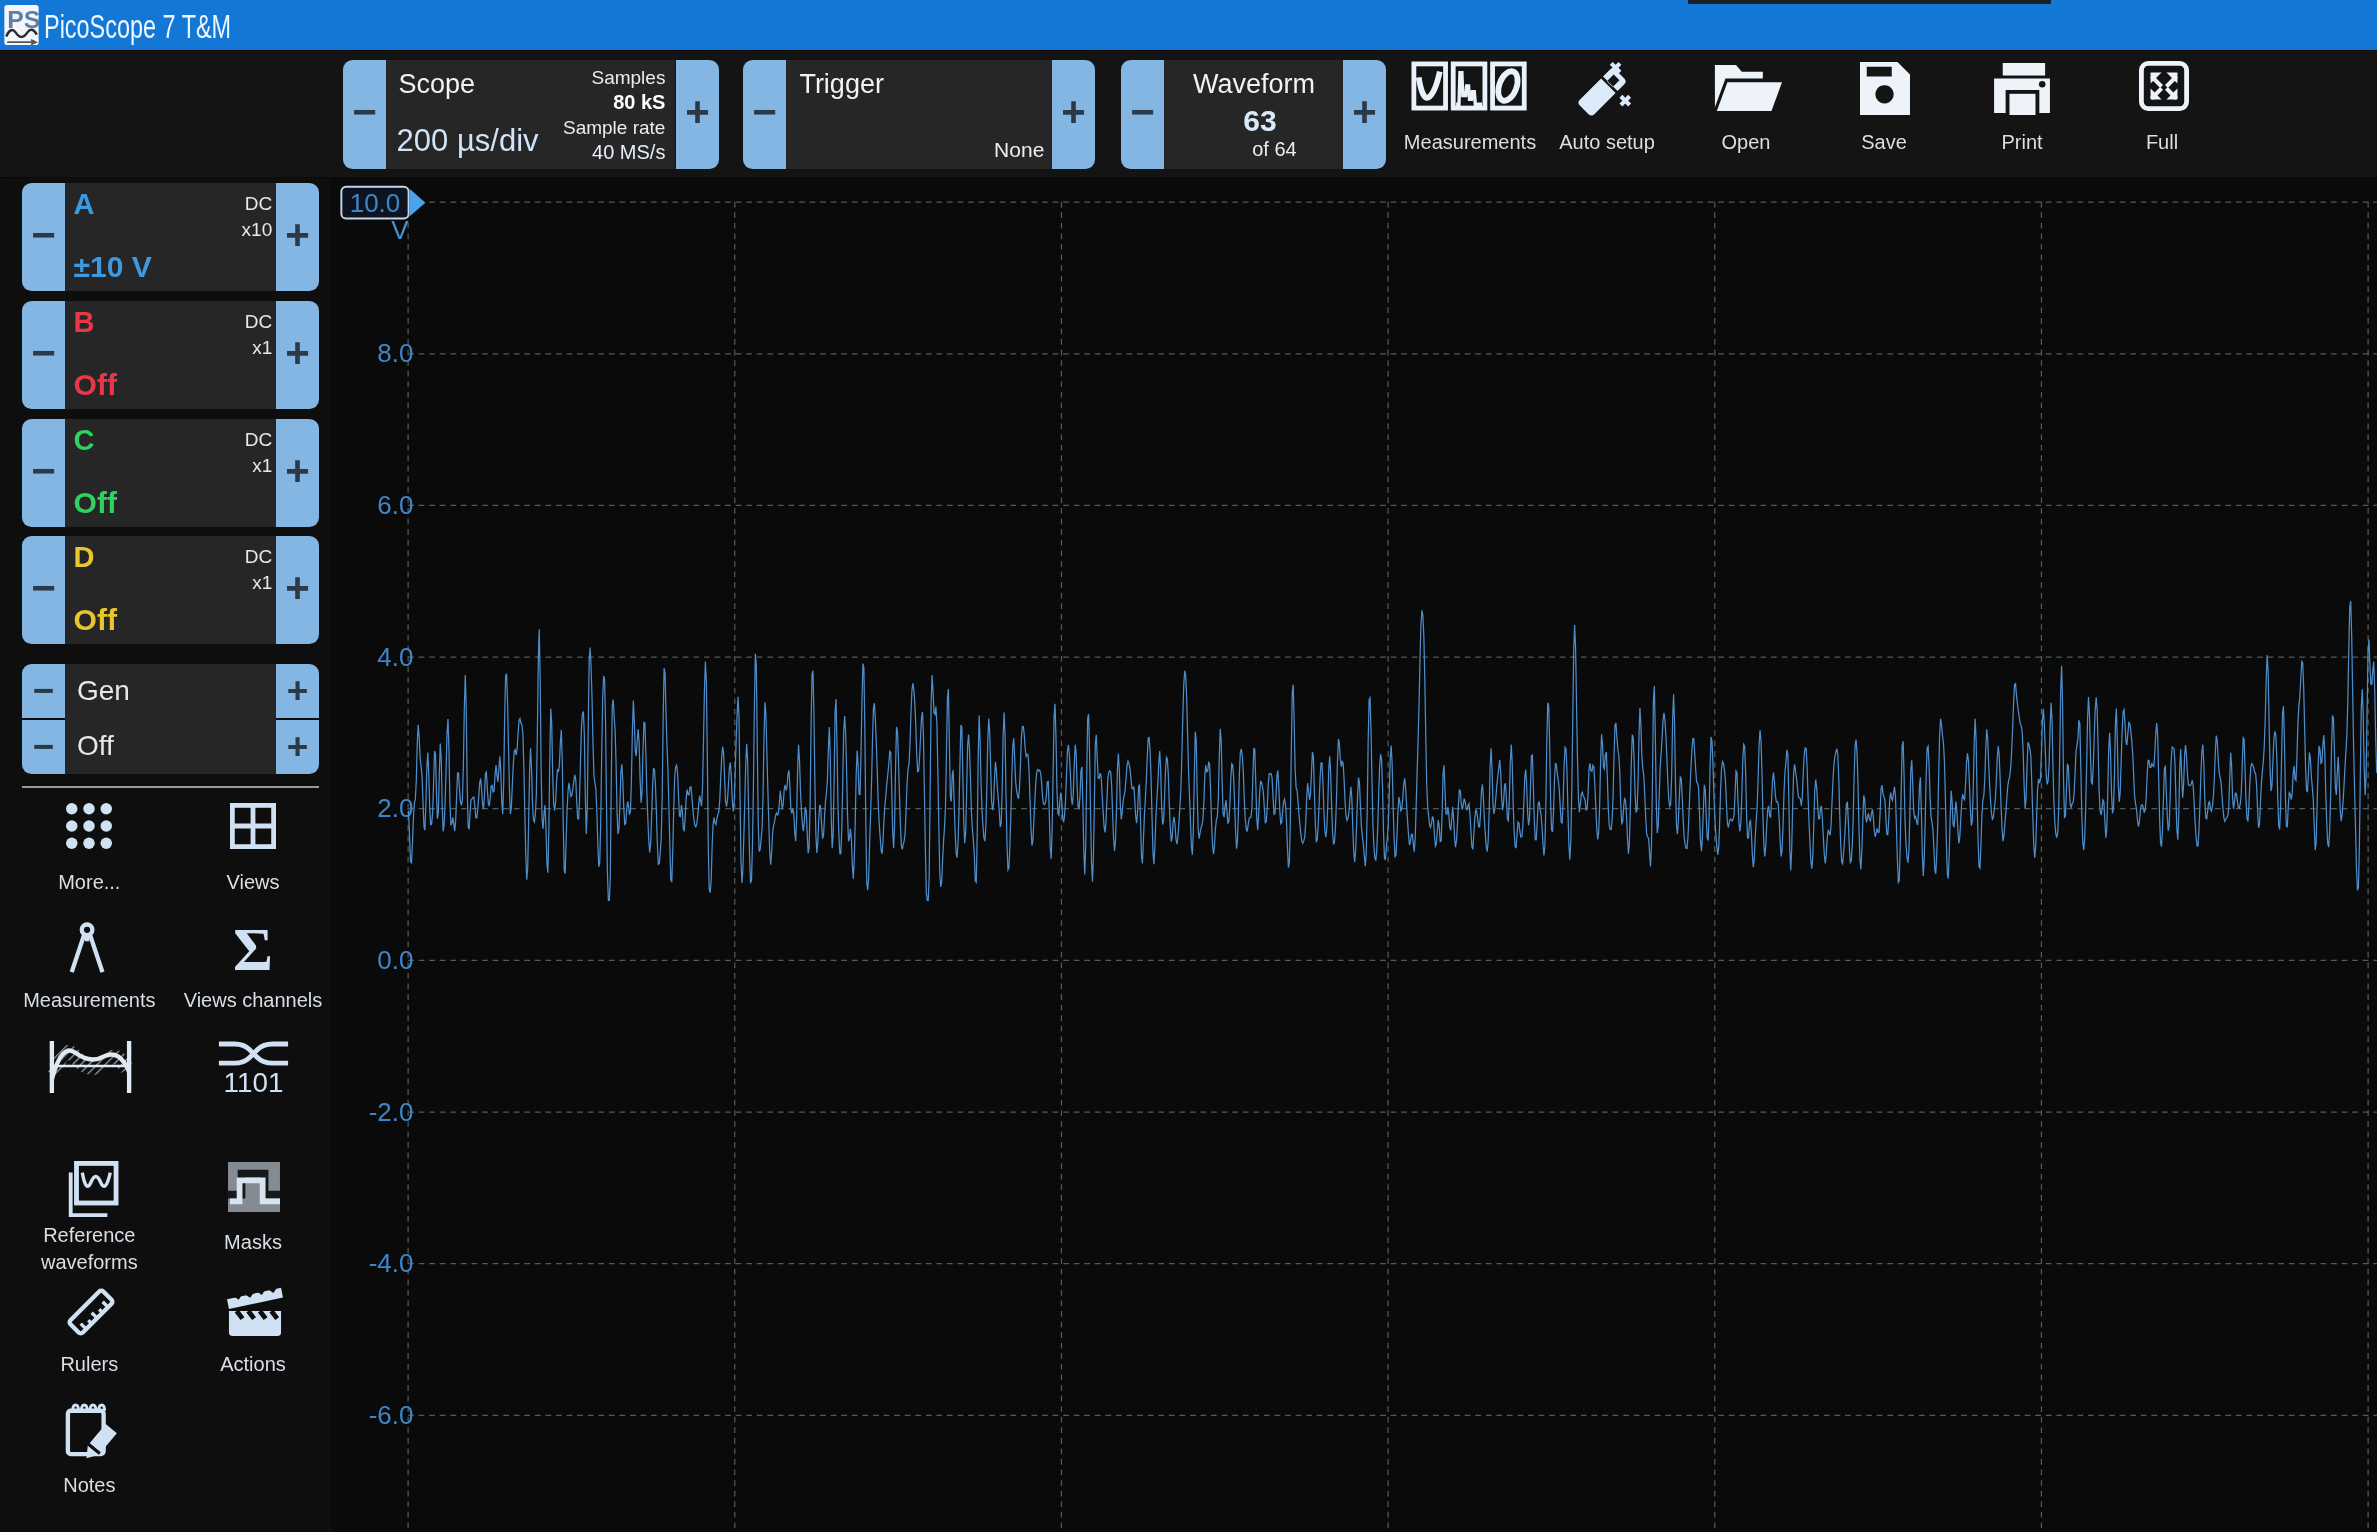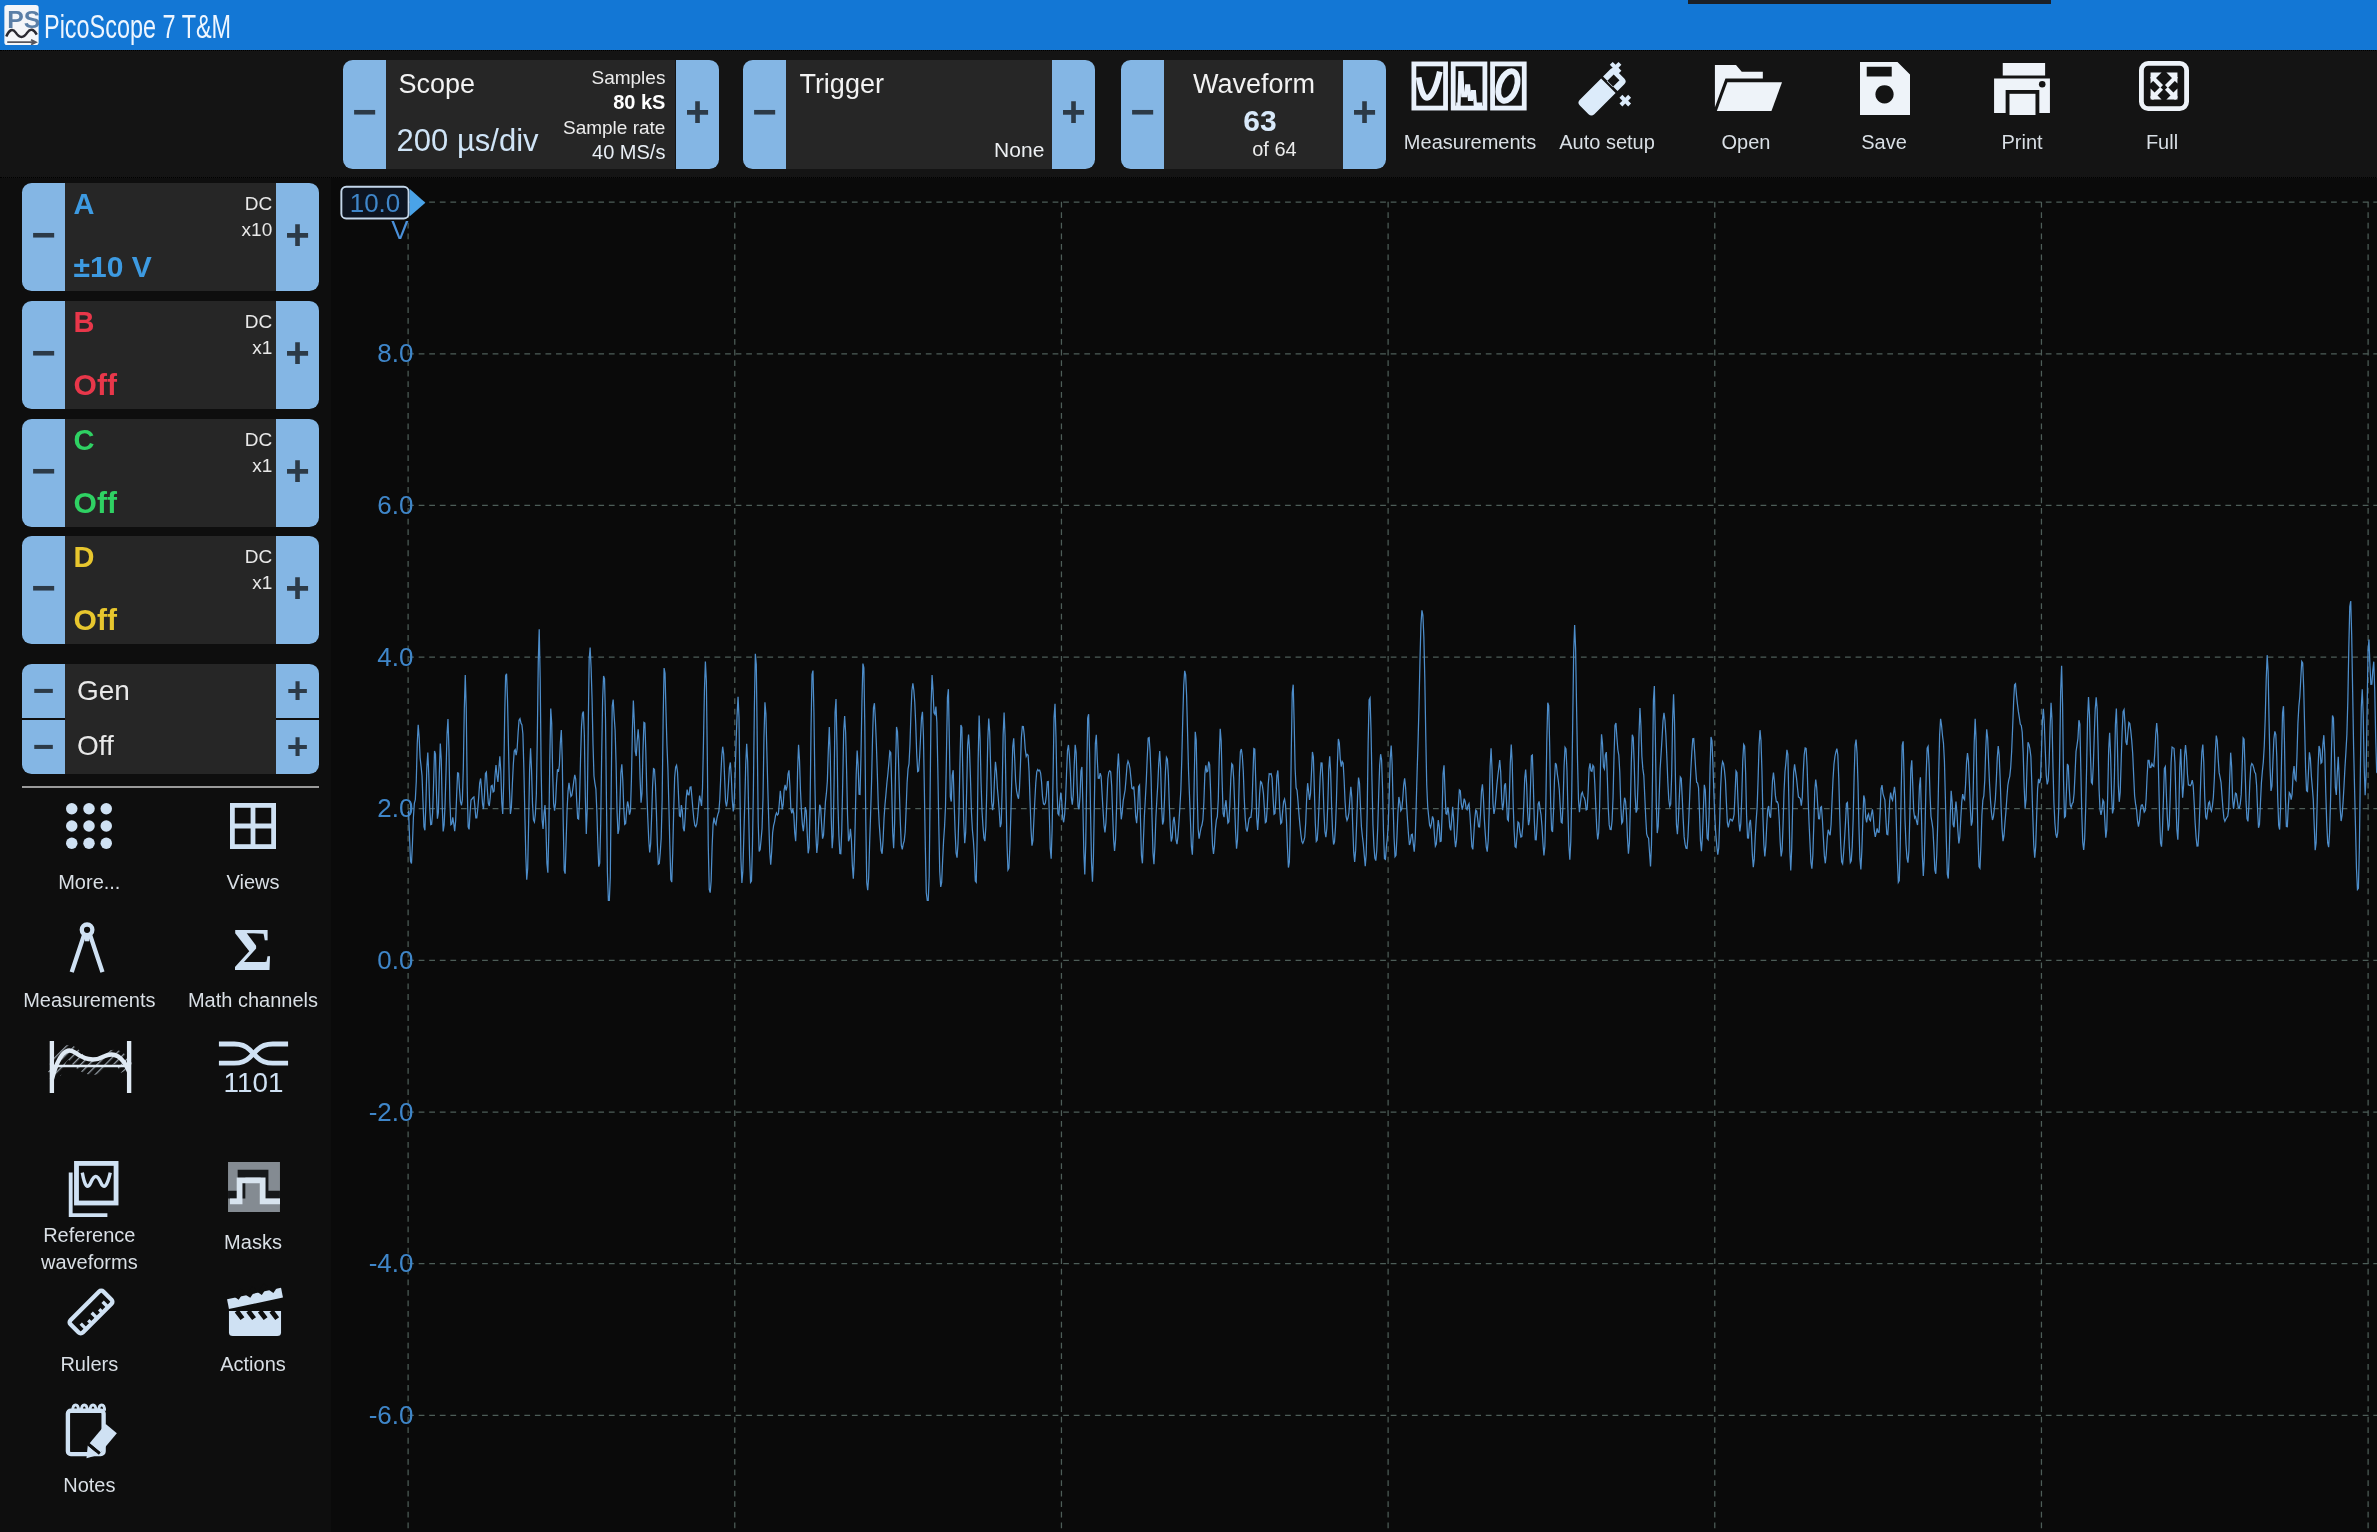--- a/index.html
+++ b/index.html
@@ -250,21 +250,21 @@
   <div class="menulabel" style="left:157px; top:871px; width:192px;">Views</div>
   <svg class="icon" style="left:64px; top:922px;" width="50" height="54" viewBox="0 0 52 56">
     <g fill="none" stroke="#cfe1f3" stroke-width="4.5">
       <circle cx="24" cy="8" r="5.5"></circle>
       <path d="M21 13 L8 52 M27 13 L40 52"></path>
       <path d="M24 13 L24 20"></path>
     </g>
   </svg>
   <div class="icon" style="left:205px; top:915px; width:96px; text-align:center; color:#cfe1f3; font-size:61px; font-weight:bold; font-family:'Liberation Serif',serif;">Σ</div>
   <div class="menulabel" style="left:-6.7px; top:989px; width:192px;">Measurements</div>
-  <div class="menulabel" style="left:157px; top:989px; width:192px;">Math channels</div>
+  <div class="menulabel" style="left:157px; top:989px; width:192px;">Views channels</div>
   <svg class="icon" style="left:48px; top:1039px;" width="85" height="56" viewBox="0 0 88 58">
     <defs>
         <pattern id="hat" width="6" height="6" patternTransform="rotate(45)" patternUnits="userSpaceOnUse">
       <line x1="0" y1="0" x2="0" y2="6" stroke="#99a2ab" stroke-width="2.6"></line>
     </pattern>
       </defs>
     <path d="M6 36 Q16 4 28 18 Q44 38 58 24 Q72 10 82 32" fill="none" stroke="url(#hat)" stroke-width="15"></path>
     <g fill="none" stroke="#dfe9f3">
       <path d="M4 2 L4 56 M84 2 L84 56" stroke-width="4.5"></path>
       <path d="M4 42 Q14 4 28 14 Q44 26 58 18 Q74 10 84 34" stroke-width="4.5"></path>

